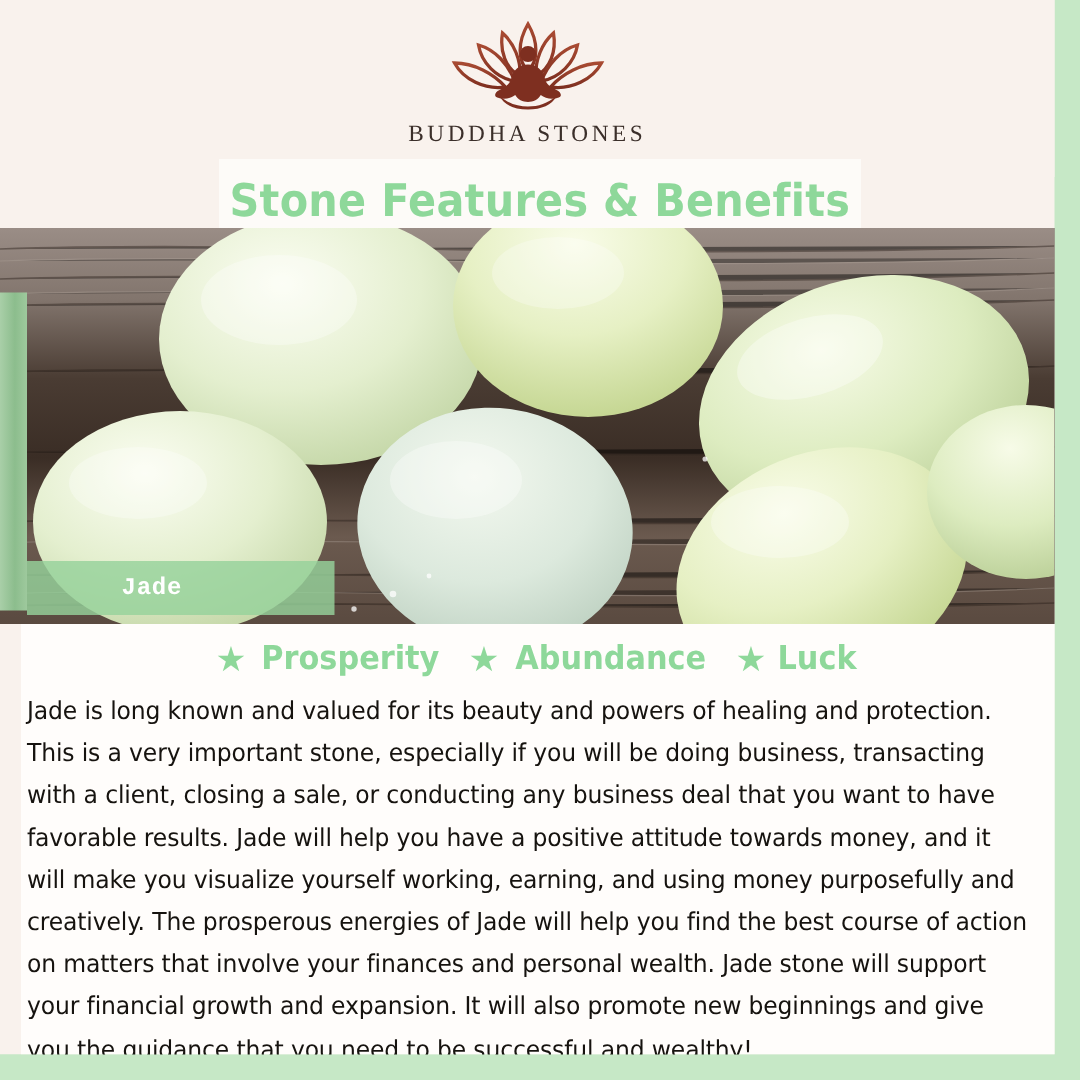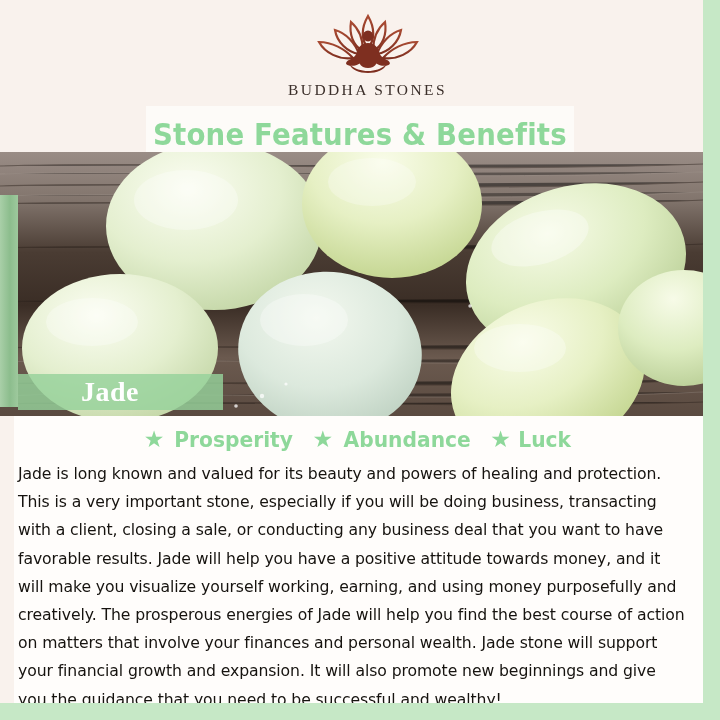--- a/index.html
+++ b/index.html
@@ -16,21 +16,21 @@
     position:absolute;left:0;top:0;width:703px;height:703px;
     background:#f9f2ed;
   }
 
   
   .header{
     position:absolute;left:0;top:0;width:703px;height:118px;
     background:#f9f2ed;
   }
   .logo-wrap{
-    position:absolute;left:16px;top:8px;width:703px;
+    position:absolute;left:0;top:8px;width:703px;
     display:flex;flex-direction:column;align-items:center;
   }
   .logo-mark{width:150px;height:72px;display:block;}
   .logo-text{
     font-family:"Liberation Serif", serif;
     font-size:15.5px;letter-spacing:2.4px;color:#3b2f2a;
     margin-top:1px;font-weight:400;
   }
 
   
@@ -65,22 +65,22 @@
   }
 
   
   .name-bar{
     position:absolute;left:18px;top:374px;width:205px;height:36px;
     background:rgba(150,210,155,0.82);
     display:flex;align-items:center;
     z-index:8;
   }
   .name-text{
-    font-family:Liberation Serif, serif;
-    font-weight:700;font-size:28px;color:#ffffff;
+    font-family:Liberation Mono, monospace;
+    font-weight:700;font-size:16px;color:#ffffff;
     margin-left:63px;letter-spacing:0.5px;
   }
 
   
   .body-panel{
     position:absolute;left:14px;top:416px;width:689px;height:287px;
     background:#fffdfb;
   }
   .benefits{
     display:flex;align-items:center;justify-content:center;

